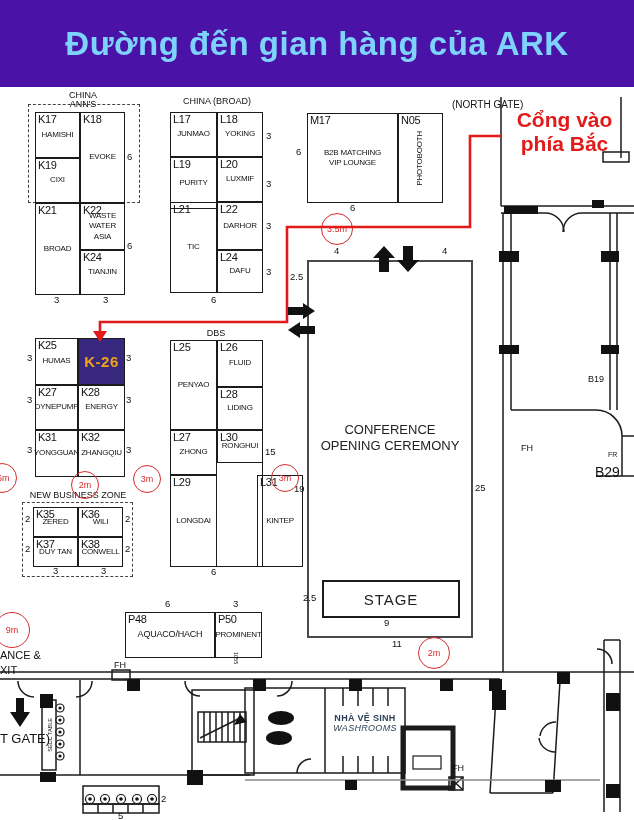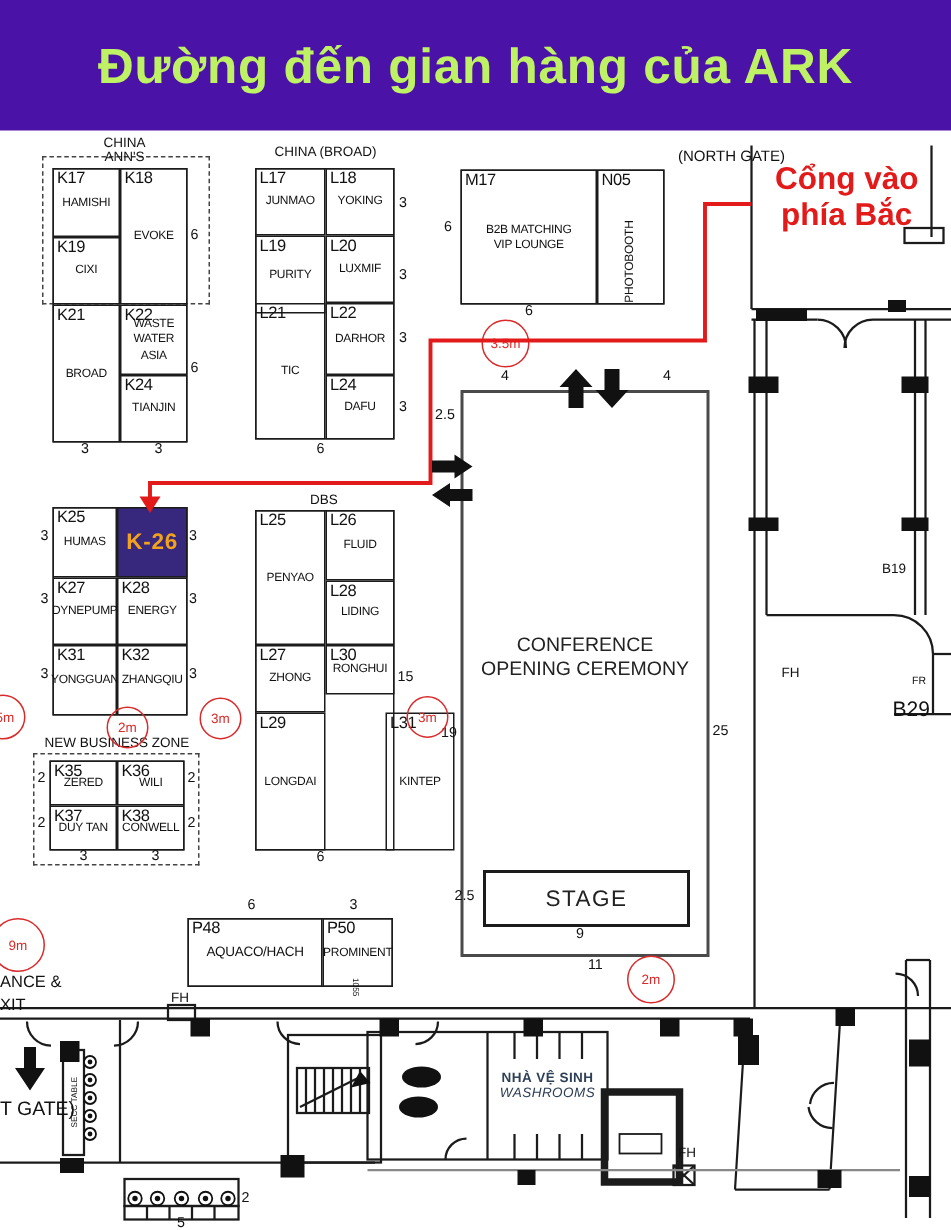--- a/index.html
+++ b/index.html
@@ -1,20 +1,20 @@
 <!DOCTYPE html>
 <html><head>
 <meta charset="utf-8">
 <style>
   html,body{margin:0;padding:0;background:#fff;}
   #page{position:relative;width:634px;height:820px;background:#fff;overflow:hidden;
         font-family:"Liberation Sans",sans-serif;color:#111;}
   #hdr{position:absolute;left:0;top:0;width:634px;height:87px;background:#4B12A7;
        display:flex;align-items:center;justify-content:center;}
-  #hdr .t{color:#bef264;font-size:33px;font-weight:bold;letter-spacing:0.5px;}
+  #hdr .t{color:#7dd3fc;font-size:33px;font-weight:bold;letter-spacing:0.5px;}
   svg.lyr{position:absolute;left:0;top:0;pointer-events:none;}
   .arch{z-index:1}.route{z-index:6}
   .cell{position:absolute;box-sizing:border-box;border:1px solid #1b1b1b;display:flex;
         align-items:center;justify-content:center;z-index:2;background:transparent;}
   .cell .code{position:absolute;top:0;left:2px;font-size:11px;letter-spacing:-0.3px;color:#111;}
   .cell .bname{font-size:8px;letter-spacing:-0.2px;text-align:center;line-height:1.3;padding:0 1px;color:#111;}
   .outline{position:absolute;box-sizing:border-box;border:1px solid #1b1b1b;z-index:2;pointer-events:none;}
   .dashed{position:absolute;box-sizing:border-box;border:1.4px dashed #444;z-index:1;}
   .k26cell{background:#37287E;}
   .k26code{font-size:15px;font-weight:bold;color:#F2A21C;letter-spacing:0.5px;}
@@ -259,21 +259,21 @@
     </div>
 
   <div class="outline" style="left:307px;top:113px;width:136px;height:90px;"></div>
   <div class="cell" style="left:307px;top:113px;width:91px;height:90px;">
     <span class="code">M17</span>
     <div class="bname">
         <span style="display:block">B2B MATCHING</span>
         <span style="display:block">VIP LOUNGE</span>
       </div>
   </div>
-  <div class="cell" style="left:398px;top:113px;width:45px;height:90px;align-items:flex-end;">
+  <div class="cell" style="left:398px;top:113px;width:45px;height:90px;">
       <span class="code">N05</span>
       <span class="bname vert">PHOTOBOOTH</span>
     </div>
 
   <div class="outline" style="left:35px;top:338px;width:90px;height:139px;"></div>
   <div class="cell" style="left:35px;top:338px;width:43px;height:47px;">
       <span class="code">K25</span>
       <span class="bname">HUMAS</span>
     </div>
   <div class="cell k26cell" style="left:78px;top:338px;width:47px;height:47px;">

